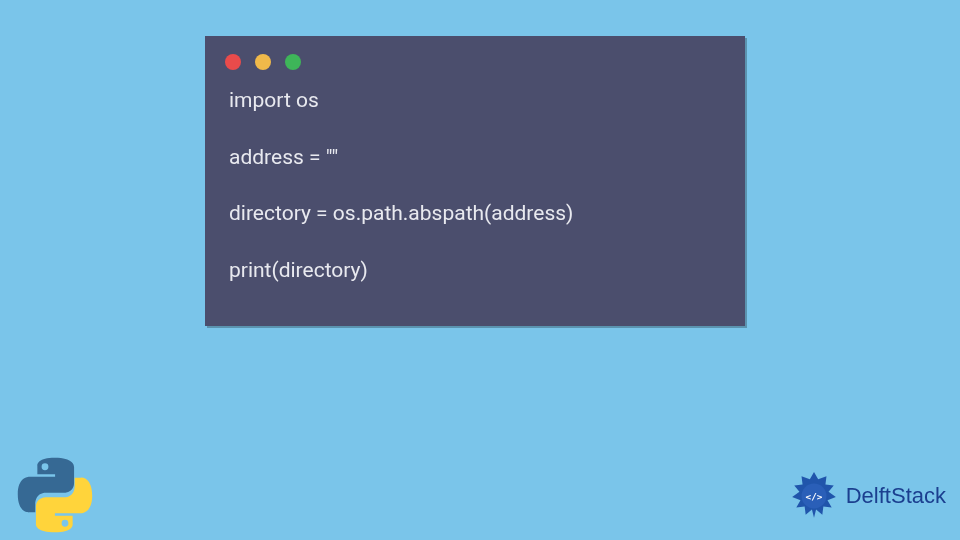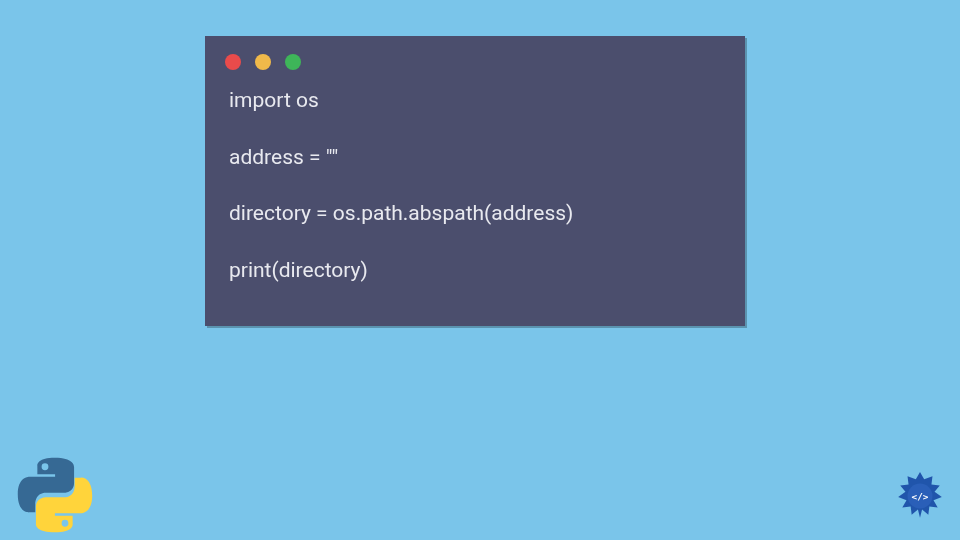--- a/index.html
+++ b/index.html
@@ -96,13 +96,14 @@
 <div class="delft-brand">
   <div class="delft-logo">
     <svg viewBox="0 0 100 100" width="52" height="52">
       <g fill="#1b4fa8">
         <path d="M50 4 L58 18 L74 12 L72 28 L88 30 L78 42 L92 52 L76 58 L84 72 L68 70 L66 86 L54 76 L50 92 L46 76 L34 86 L32 70 L16 72 L24 58 L8 52 L22 42 L12 30 L28 28 L26 12 L42 18 Z" opacity="0.95"></path>
         <circle cx="50" cy="50" r="24" fill="#2a5fb8"></circle>
       </g>
       <text x="50" y="57" font-size="18" font-family="monospace" fill="#fff" text-anchor="middle" font-weight="bold">&lt;/&gt;</text>
     </svg>
   </div>
+  <span class="delft-text">DelftStack</span>
 </div>
 
 </body></html>

